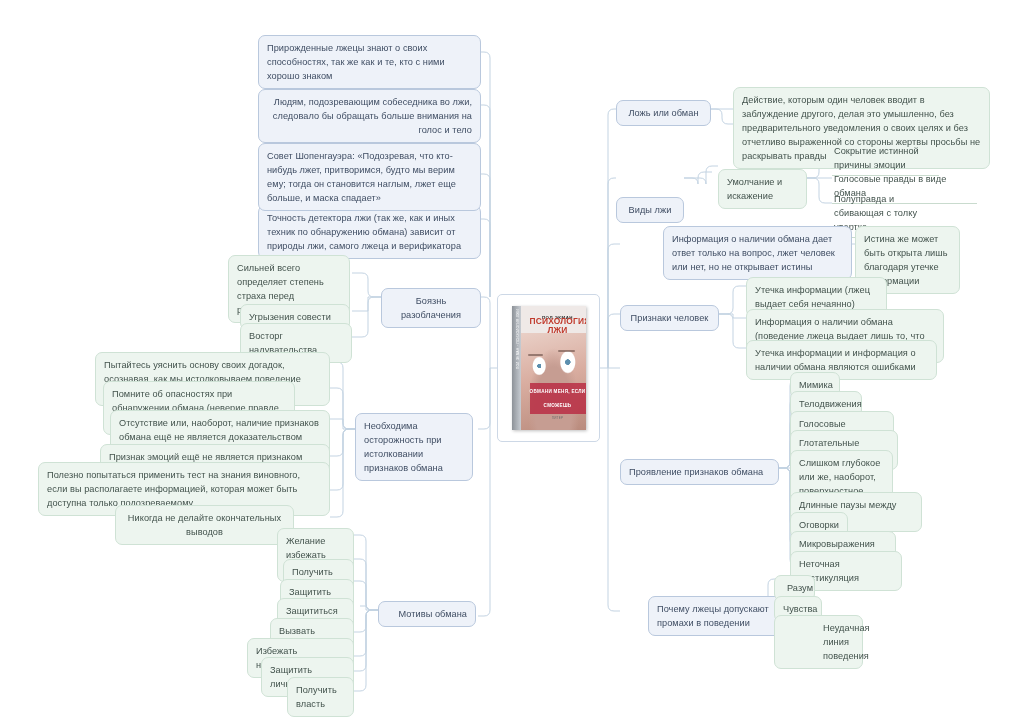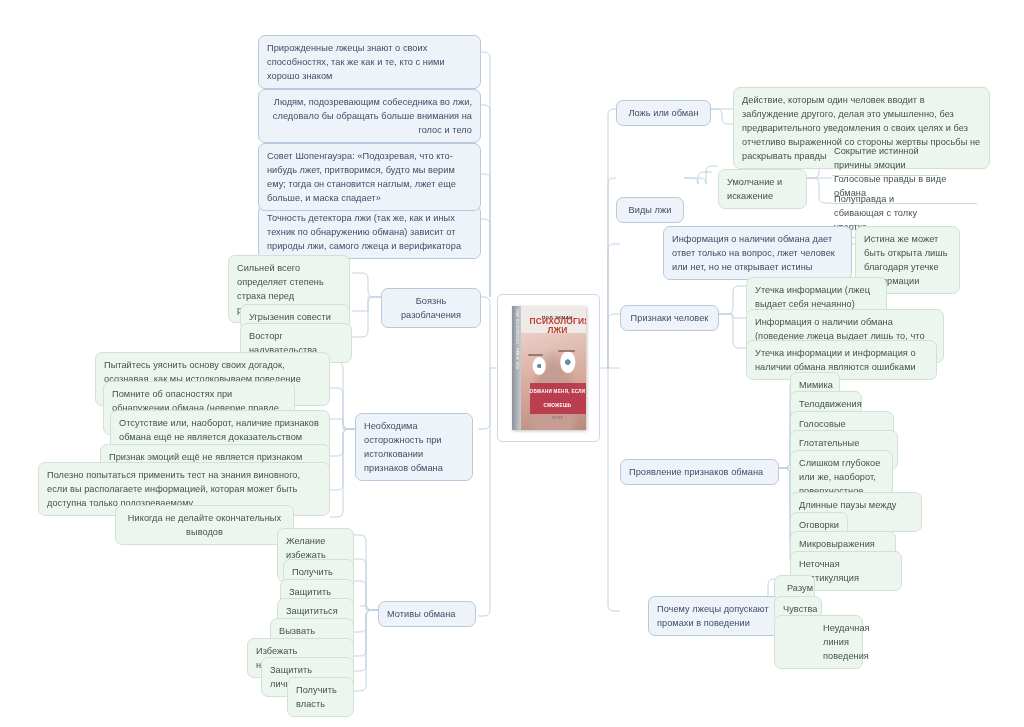--- a/index.html
+++ b/index.html
@@ -229,21 +229,21 @@
   <div class="node n-green" style="left:103px;top:381px;width:192px;">Помните об опасностях при обнаружении обмана (неверие правде и вера лжи)</div>
 
   <div class="node n-green" style="left:110px;top:410px;width:220px;">Отсутствие или, наоборот, наличие признаков обмана ещё не является доказательством правды</div>
 
   <div class="node n-green" style="left:100px;top:444px;width:230px;">Признак эмоций ещё не является признаком обмана</div>
 
   <div class="node n-green" style="left:38px;top:462px;width:292px;">Полезно попытаться применить тест на знания виновного, если вы располагаете информацией, которая может быть доступна только подозреваемому</div>
 
   <div class="node n-green" style="left:115px;top:505px;width:179px;text-align:center;">Никогда не делайте окончательных выводов</div>
 
-  <div class="node n-blue" style="left:378px;top:601px;width:98px;text-align:left;">Мотивы обмана</div>
+  <div class="node n-blue" style="left:378px;top:601px;width:98px;text-align:right;">Мотивы обмана</div>
 
   <div class="node n-green" style="left:277px;top:528px;width:77px;">Желание избежать наказания</div>
 
   <div class="node n-green" style="left:283px;top:559px;width:71px;">Получить выгоду</div>
 
   <div class="node n-green" style="left:280px;top:579px;width:74px;">Защитить другого</div>
 
   <div class="node n-green" style="left:277px;top:598px;width:77px;">Защититься самому</div>
 
   <div class="node n-green" style="left:270px;top:618px;width:84px;">Вызвать восхищение</div>

